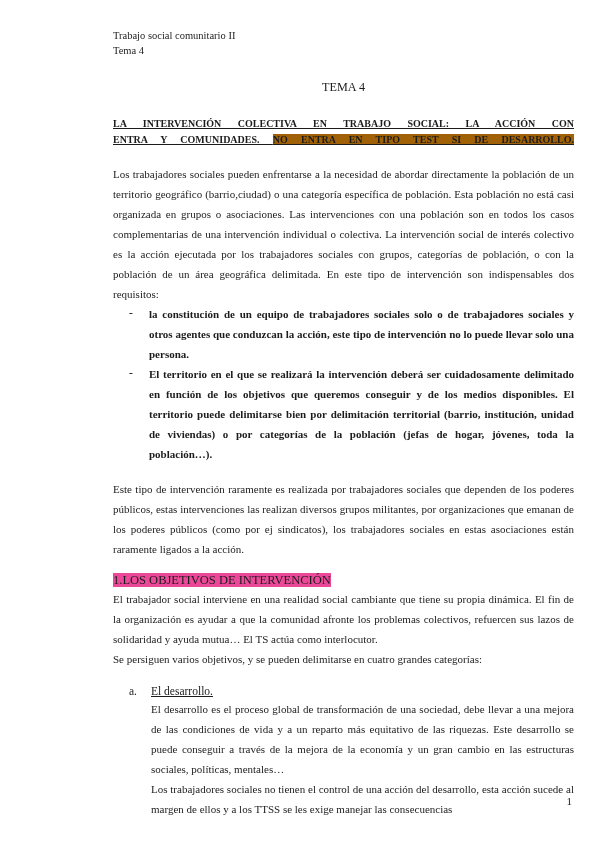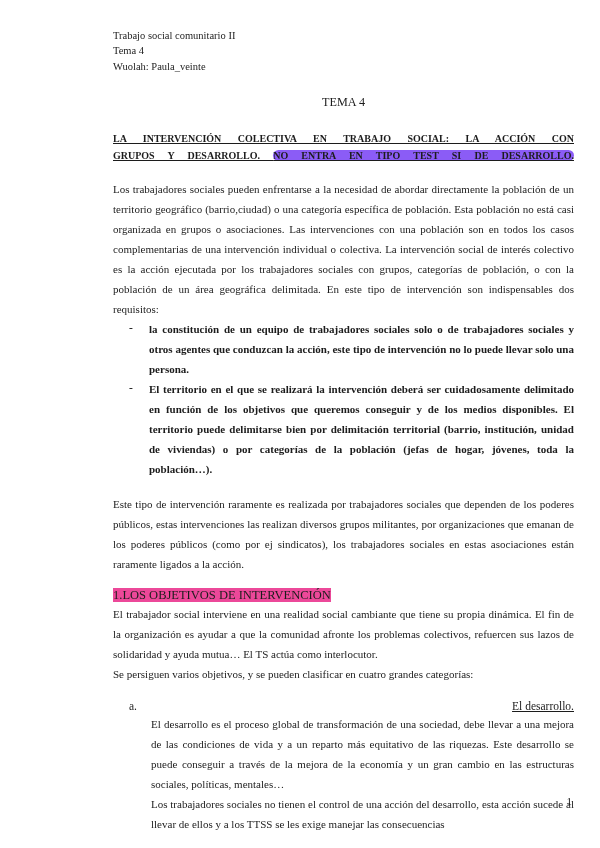--- a/index.html
+++ b/index.html
@@ -34,21 +34,21 @@
     margin-top: 21px;
     font-size: 10px;
     font-weight: bold;
     line-height: 16.4px;
   }
   .heading-line {
     text-align: justify;
     text-align-last: justify;
     text-decoration: underline;
   }
-  .hl-gray { background: #8b5cf6; border-radius: 6px; }
+  .hl-gray { background: #a16207; }
   .hl-green { background: #ec4899; }
   .body-text {
     font-size: 11px;
     line-height: 20px;
     text-align: justify;
     margin: 0;
   }
   .p-intro1 { margin-top: 15px; }
   .p-intro2 { margin-top: 15px; }
   .bullets { margin: 0; padding: 0; }
@@ -75,74 +75,72 @@
     padding-left: 16px;
     box-sizing: border-box;
     font-size: 11.5px;
     line-height: 16px;
   }
   .item-content { flex: 1; }
   .item-title {
     font-size: 11.5px;
     line-height: 16px;
     text-decoration: underline;
-    text-align: right;
   }
   .page-number {
     position: absolute;
     top: 794px;
     right: 71px;
     font-size: 11px;
     line-height: 14px;
   }
 </style>
 </head>
 <body>
 
 <div class="page">
   <div class="content">
 
     <div class="doc-header">
       <div>Trabajo social comunitario II</div>
       <div>Tema 4</div>
-      <div>Wuolah: Paula_veinte</div>
     </div>
 
     <div class="tema">TEMA 4</div>
 
     <div class="main-heading">
       <div class="heading-line">LA INTERVENCIÓN COLECTIVA EN TRABAJO SOCIAL: LA ACCIÓN CON</div>
-      <div class="heading-line"><span>GRUPOS Y DESARROLLO. </span><span class="hl-gray">NO ENTRA EN TIPO TEST SI DE DESARROLLO.</span></div>
+      <div class="heading-line"><span>ENTRA Y COMUNIDADES. </span><span class="hl-gray">NO ENTRA EN TIPO TEST SI DE DESARROLLO.</span></div>
     </div>
 
     <p class="body-text p-intro1">Los trabajadores sociales pueden enfrentarse a la necesidad de abordar directamente la población de un territorio geográfico (barrio,ciudad) o una categoría específica de población. Esta población no está casi organizada en grupos o asociaciones. Las intervenciones con una población son en todos los casos complementarias de una intervención individual o colectiva. La intervención social de interés colectivo es la acción ejecutada por los trabajadores sociales con grupos, categorías de población, o con la población de un área geográfica delimitada. En este tipo de intervención son indispensables dos requisitos:</p>
 
     <div class="bullets">
       <div class="bullet-row">
         <span class="bullet-marker">-</span>
         <p class="body-text bullet-text">la constitución de un equipo de trabajadores sociales solo o de trabajadores sociales y otros agentes que conduzcan la acción, este tipo de intervención no lo puede llevar solo una persona.</p>
       </div>
       <div class="bullet-row">
         <span class="bullet-marker">-</span>
         <p class="body-text bullet-text">El territorio en el que se realizará la intervención deberá ser cuidadosamente delimitado en función de los objetivos que queremos conseguir y de los medios disponibles. El territorio puede delimitarse bien por delimitación territorial (barrio, institución, unidad de viviendas) o por categorías de la población (jefas de hogar, jóvenes, toda la población…).</p>
       </div>
     </div>
 
     <p class="body-text p-intro2">Este tipo de intervención raramente es realizada por trabajadores sociales que dependen de los poderes públicos, estas intervenciones las realizan diversos grupos militantes, por organizaciones que emanan de los poderes públicos (como por ej sindicatos), los trabajadores sociales en estas asociaciones están raramente ligados a la acción.</p>
 
     <div class="sec-heading"><span class="hl-green">1.LOS OBJETIVOS DE INTERVENCIÓN</span></div>
 
     <p class="body-text">El trabajador social interviene en una realidad social cambiante que tiene su propia dinámica. El fin de la organización es ayudar a que la comunidad afronte los problemas colectivos, refuercen sus lazos de solidaridad y ayuda mutua… El TS actúa como interlocutor.</p>
-    <p class="body-text">Se persiguen varios objetivos, y se pueden clasificar en cuatro grandes categorías:</p>
+    <p class="body-text">Se persiguen varios objetivos, y se pueden delimitarse en cuatro grandes categorías:</p>
 
     <div class="item-a">
       <span class="item-marker">a.</span>
       <div class="item-content">
         <div class="item-title">El desarrollo.</div>
         <p class="body-text">El desarrollo es el proceso global de transformación de una sociedad, debe llevar a una mejora de las condiciones de vida y a un reparto más equitativo de las riquezas. Este desarrollo se puede conseguir a través de la mejora de la economía y un gran cambio en las estructuras sociales, políticas, mentales…</p>
-        <p class="body-text">Los trabajadores sociales no tienen el control de una acción del desarrollo, esta acción sucede al llevar de ellos y a los TTSS se les exige manejar las consecuencias</p>
+        <p class="body-text">Los trabajadores sociales no tienen el control de una acción del desarrollo, esta acción sucede al margen de ellos y a los TTSS se les exige manejar las consecuencias</p>
       </div>
     </div>
 
   </div>
 
   <div class="page-number">1</div>
 </div>
 
 </body></html>

